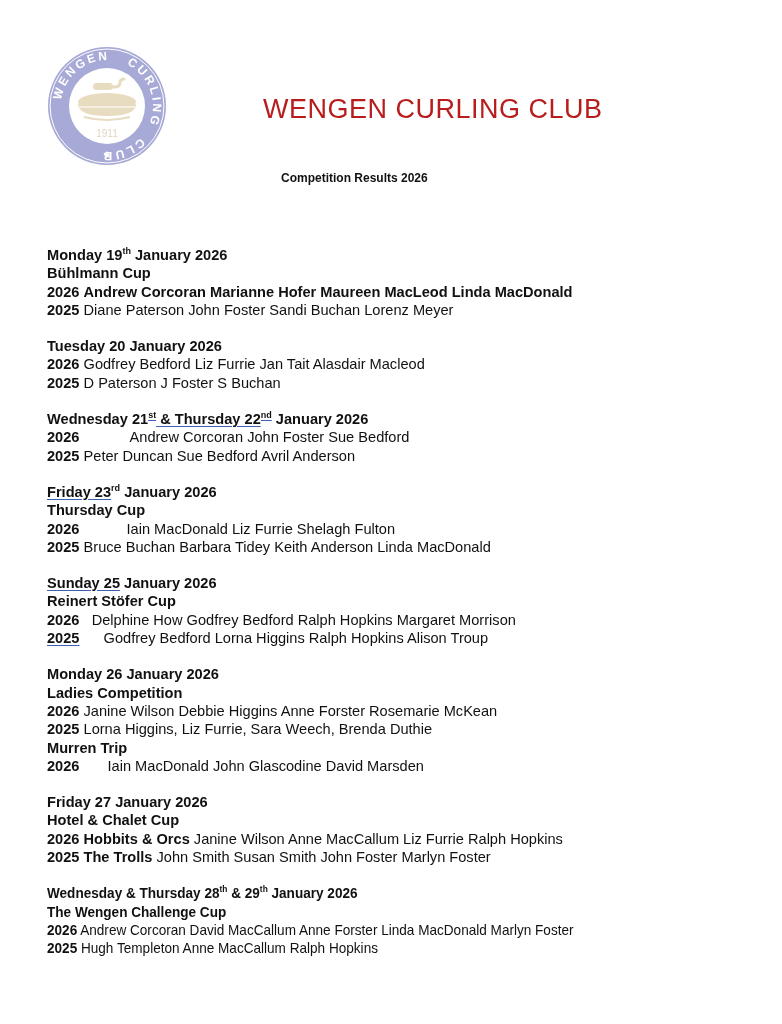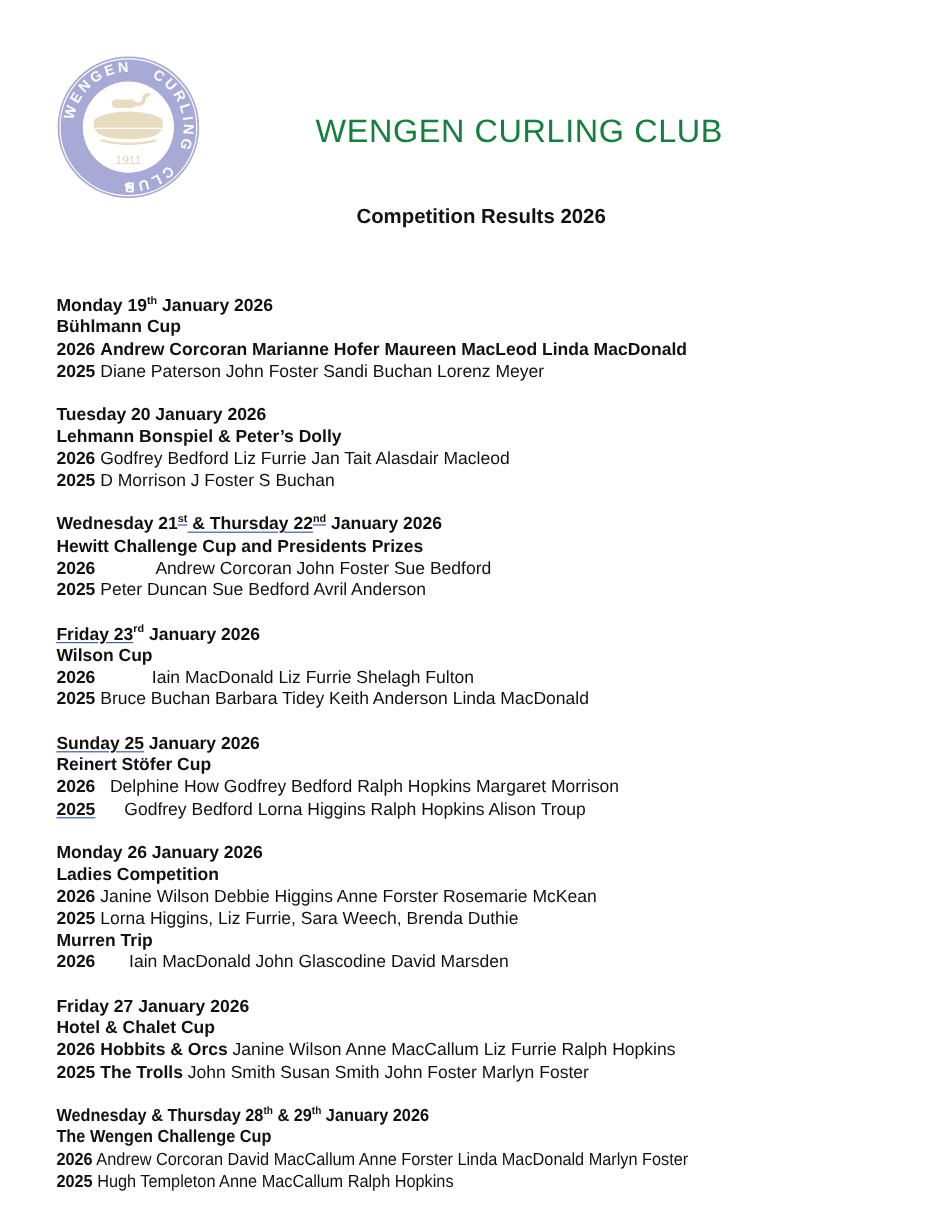--- a/index.html
+++ b/index.html
@@ -1,19 +1,19 @@
 <!DOCTYPE html>
 <html><head>
 <meta charset="utf-8">
 <style>
   html, body { margin:0; padding:0; background:#ffffff; }
   body { width:782px; height:1024px; position:relative; overflow:hidden; font-family:"Liberation Sans", sans-serif; color:#111; }
   .logo { position:absolute; left:46px; top:45px; width:122px; height:122px; }
-  .club-title { position:absolute; left:263px; top:94px; font-size:27px; color:#15803d; letter-spacing:0.5px; font-family:"Liberation Sans", sans-serif; font-weight:normal; }
-  .doc-title { position:absolute; left:281px; top:171px; font-size:17px; font-weight:bold;margin-left:16px; }
+  .club-title { position:absolute; left:263px; top:94px; font-size:27px; color:#b91c1c; letter-spacing:0.5px; font-family:"Liberation Sans", sans-serif; font-weight:normal; }
+  .doc-title { position:absolute; left:281px; top:171px; font-size:12px; font-weight:bold; }
   .content { position:absolute; left:47px; top:246px; width:720px; font-size:14.6px; line-height:18.3px; }
   .section { margin-bottom:18px; }
   .line { white-space:nowrap; }
   .b { font-weight:bold; }
   sup { font-size:9px; line-height:0; vertical-align:6px; }
   .ul { text-decoration:underline; text-decoration-color:#3c5fb4; text-underline-offset:2px; }
   .condensed { transform:scaleX(0.93); transform-origin:left; }
 </style>
 </head>
 <body>
@@ -53,33 +53,31 @@
 
 <div class="content" id="content">
     <div class="section">
       <div class="line b"><span>Monday 19</span><sup>th</sup><span> January 2026</span></div>
       <div class="line b">Bühlmann Cup</div>
       <div class="line"><span class="b">2026</span> <span class="b" style="white-space: pre;">Andrew Corcoran Marianne Hofer Maureen MacLeod Linda MacDonald</span></div>
       <div class="line"><span class="b">2025</span> <span style="white-space: pre;">Diane Paterson John Foster Sandi Buchan Lorenz Meyer</span></div>
     </div>
     <div class="section">
       <div class="line b"><span>Tuesday 20 January 2026</span></div>
-      <div class="line b">Lehmann Bonspiel &amp; Peter’s Dolly</div>
       <div class="line"><span class="b">2026</span> <span style="white-space: pre;">Godfrey Bedford Liz Furrie Jan Tait Alasdair Macleod</span></div>
-      <div class="line"><span class="b">2025</span> <span style="white-space: pre;">D Morrison J Foster S Buchan</span></div>
+      <div class="line"><span class="b">2025</span> <span style="white-space: pre;">D Paterson J Foster S Buchan</span></div>
     </div>
     <div class="section">
       <div class="line b"><span>Wednesday 21</span><sup class="ul">st</sup><span class="ul"> &amp; Thursday 22</span><sup class="ul">nd</sup><span> January 2026</span></div>
-      <div class="line b">Hewitt Challenge Cup and Presidents Prizes</div>
       <div class="line"><span class="b">2026</span> <span style="white-space: pre; margin-left: 46px;">Andrew Corcoran John Foster Sue Bedford</span></div>
       <div class="line"><span class="b">2025</span> <span style="white-space: pre; margin-top: 44px;">Peter Duncan Sue Bedford Avril Anderson</span></div>
     </div>
     <div class="section">
       <div class="line b"><span class="ul">Friday  23</span><sup>rd</sup><span> January 2026</span></div>
-      <div class="line b">Wilson Cup</div>
+      <div class="line b">Thursday Cup</div>
       <div class="line"><span class="b">2026</span> <span style="white-space: pre; padding-left: 43px;">Iain MacDonald Liz Furrie Shelagh Fulton</span></div>
       <div class="line"><span class="b">2025</span> <span style="white-space: pre;">Bruce Buchan Barbara Tidey Keith Anderson Linda MacDonald</span></div>
     </div>
     <div class="section">
       <div class="line b"><span class="ul">Sunday  25</span><span> January 2026</span></div>
       <div class="line b">Reinert Stöfer Cup</div>
       <div class="line"><span class="b">2026</span> <span style="white-space: pre;">  Delphine How Godfrey Bedford Ralph Hopkins Margaret Morrison</span></div>
       <div class="line"><span class="b ul">2025</span> <span style="white-space: pre; margin-left: 16px;"> Godfrey Bedford Lorna Higgins Ralph Hopkins Alison Troup</span></div>
     </div>
     <div class="section">

